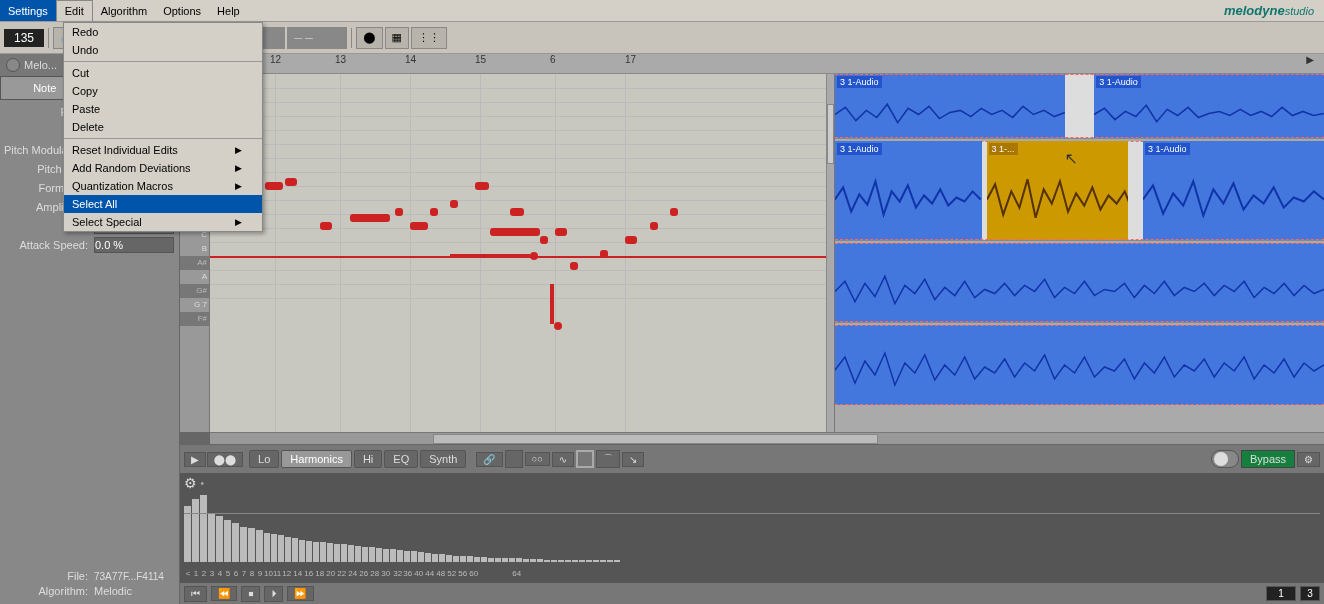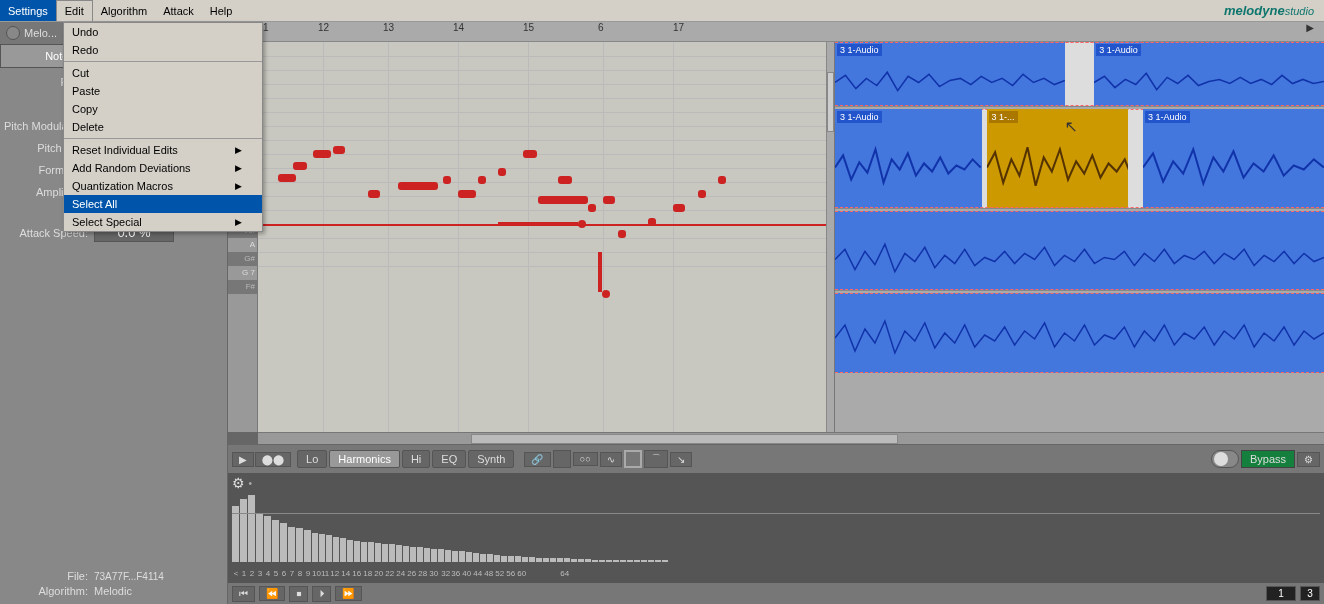--- a/index.html
+++ b/index.html
@@ -115,21 +115,21 @@
     }
     .toolbar-separator {
       width: 1px;
       height: 20px;
       background: #888;
       margin: 0 2px;
     }
 
     
     .left-panel {
-      width: 228px;
+      width: 180px;
       background: #888;
       display: flex;
       flex-direction: column;
       border-right: 1px solid #666;
     }
 
     
     .tab-bar {
       display: flex;
       background: #777;
@@ -164,23 +164,22 @@
       min-width: 90px;
       font-size: 11px;
       text-align: right;
       padding-right: 6px;
     }
     .prop-value {
       background: #666;
       border: 1px solid #555;
       color: #fff;
       padding: 1px 0;
-      font-size: 13px;
+      font-size: 11px;
       min-width: 80px;
-      text-align: center;
     }
     .prop-btn {
       background: #777;
       border: 1px solid #555;
       color: #ddd;
       padding: 1px 8px;
       cursor: pointer;
       font-size: 11px;
       width: 80px;
       text-align: center;
@@ -343,34 +342,34 @@
       border-radius: 50%;
     }
   </style>
 </head>
 <body>
 
 <div class="menu-bar">
   <div class="menu-item">Settings</div>
   <div class="menu-item active" style="background:#d4d0c8; color:#000; border-left:1px solid #888; border-right:1px solid #888; border-top:1px solid #888;">Edit</div>
   <div class="menu-item">Algorithm</div>
-  <div class="menu-item">Attack</div>
+  <div class="menu-item">Options</div>
   <div class="menu-item">Help</div>
   <div class="app-title">
     <span>melodyne</span><span style="font-weight:normal; font-size:11px;">studio</span>
   </div>
 </div>
 
 <div class="dropdown-menu">
+  <div class="dropdown-item">Redo</div>
   <div class="dropdown-item">Undo</div>
-  <div class="dropdown-item">Redo</div>
   <div class="dropdown-separator"></div>
   <div class="dropdown-item">Cut</div>
+  <div class="dropdown-item">Copy</div>
   <div class="dropdown-item">Paste</div>
-  <div class="dropdown-item">Copy</div>
   <div class="dropdown-item">Delete</div>
   <div class="dropdown-separator"></div>
   <div class="dropdown-item" style="justify-content: space-between;">
     <span>Reset Individual Edits</span>
       <span class="arrow">▶</span>
   </div>
   <div class="dropdown-item" style="justify-content: space-between;">
     <span>Add Random Deviations</span>
       <span class="arrow">▶</span>
   </div>
@@ -380,20 +379,39 @@
   </div>
   <div class="dropdown-item highlighted">Select All</div>
   <div class="dropdown-item" style="justify-content: space-between;">
     <span>Select Special</span>
       <span class="arrow">▶</span>
   </div>
 </div>
 
 <div style="position:absolute; top:22px; left:0; right:0; bottom:0; display:flex; flex-direction:column;">
 
+  <div class="toolbar">
+    <div class="toolbar-number">135</div>
+    <div class="toolbar-separator"></div>
+
+    <div class="toolbar-btn">🔗</div>
+    <div class="toolbar-btn" style="background:#e0ddd8;">↖</div>
+    <div class="toolbar-btn">✎</div>
+    <div class="toolbar-btn">☞</div>
+    <div class="toolbar-separator"></div>
+    <div class="toolbar-btn">⇔</div>
+    <div class="toolbar-btn">⇕</div>
+    <div class="toolbar-separator"></div>
+    <div class="toolbar-btn" style="min-width:60px; background:#888; color:#ccc;">─ ─</div>
+    <div class="toolbar-btn" style="min-width:60px; background:#888; color:#ccc;">─ ─</div>
+    <div class="toolbar-separator"></div>
+    <div class="toolbar-btn">⬤</div>
+    <div class="toolbar-btn">▦</div>
+    <div class="toolbar-btn">⋮⋮</div>
+  </div>
 
   <div style="display:flex; flex:1; overflow:hidden;">
 
     <div class="left-panel">
 
       <div style="background:#777; padding:2px 6px; display:flex; align-items:center; gap:4px; height:22px;">
         <div style="width:14px; height:14px; background:#888; border-radius:50%; border:1px solid #555;"></div>
         <span style="color:#ddd; font-size:11px;">Melo...</span>
       </div>
 

